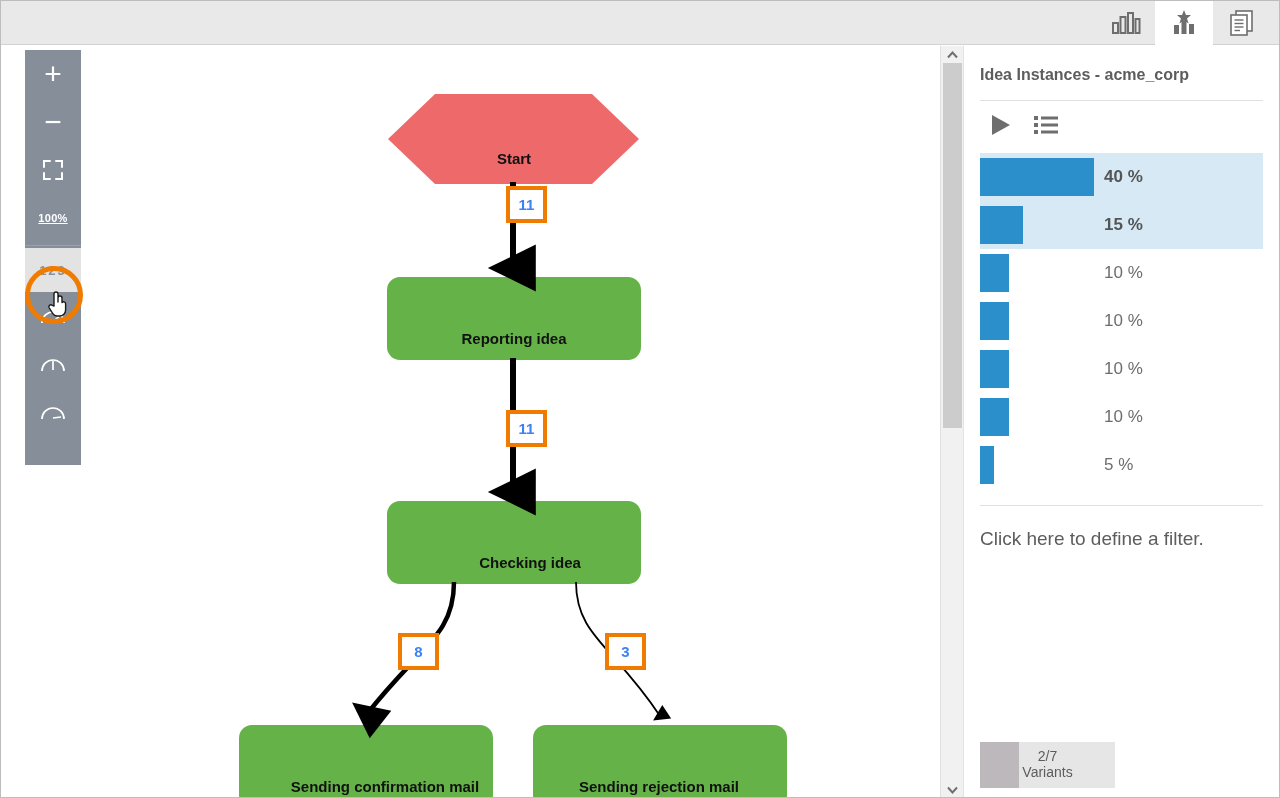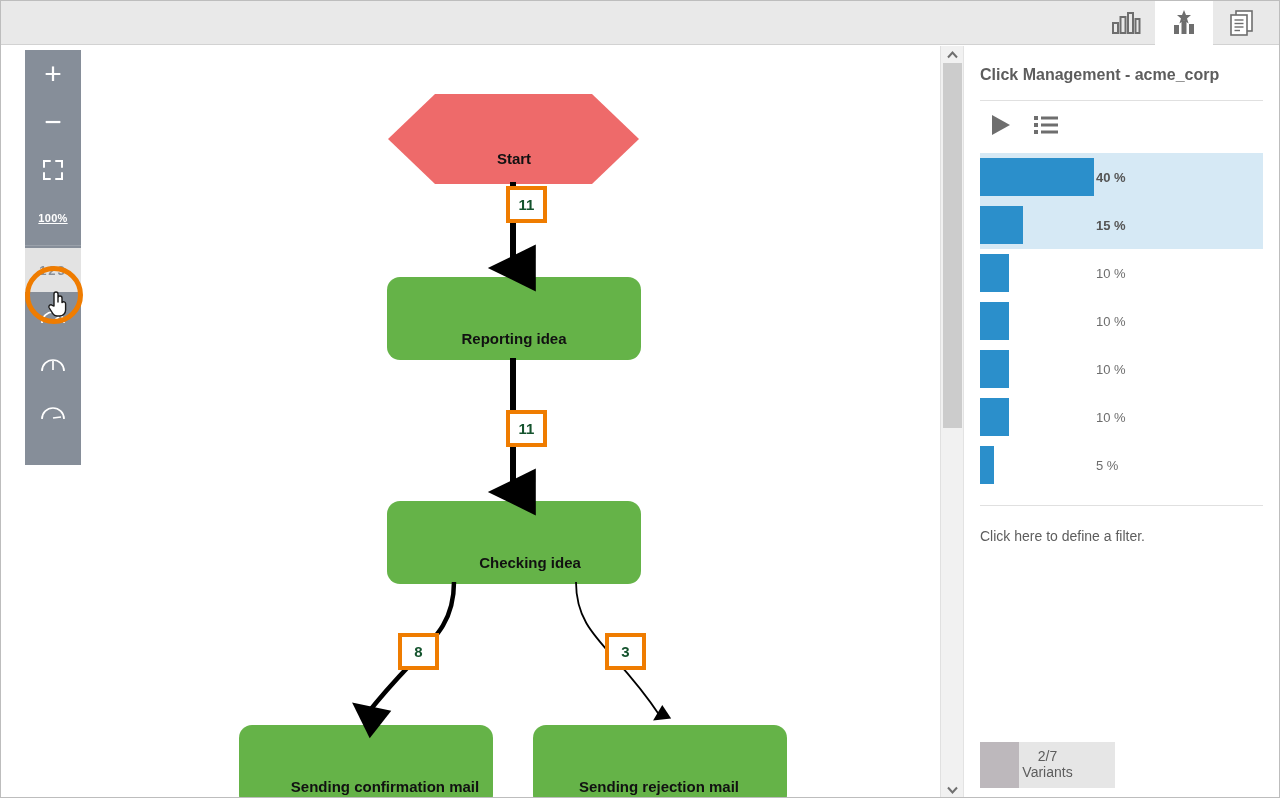--- a/index.html
+++ b/index.html
@@ -100,21 +100,21 @@
     text-align: center;
     white-space: nowrap;
     pointer-events: none;
     margin-top: 20px;
   }
   .edge-badge {
     position: absolute;
     border: 4px solid #ef7c00;
     background: #ffffff;
     display: flex; align-items: center; justify-content: center;
-    font-size: 15px; font-weight: bold; color: #14532d;
+    font-size: 15px; font-weight: bold; color: #3b82f6;
     z-index: 4;
   }
 
   
   .vscroll {
     position: absolute; left: 939px; top: 45px;
     width: 23px; height: 752px;
     background: #f1f1f1;
     border-left: 1px solid #e0e0e0;
     z-index: 5;
@@ -157,28 +157,28 @@
     position: relative;
     height: 48px;
     display: flex; align-items: center;
     cursor: pointer;
   }
   .barrow.sel { background: #d6e9f5; }
   .bar {
     height: 38px; background: #2b8fcb; flex: none;
   }
   .barpct {
-    position: absolute; left: 116px;
-    font-size: 13px; color: #6d6d6d;
+    position: absolute; left: 124px;
+    font-size: 17px; color: #6d6d6d;
   }
   .barrow.sel .barpct { font-weight: bold; color: #555555; }
 
   .filter-text {
     margin-top: 22px;
-    font-size: 14px; color: #5d5d5d;
+    font-size: 19px; color: #5d5d5d;
   }
 
   .statrow {
     position: absolute; left: 16px; bottom: 10px;
     width: 272px;
     display: flex; gap: 14px;
   }
   .statbox {
     position: relative;
     width: 135px; height: 46px;
@@ -339,21 +339,21 @@
     <div class="vscroll-thumb"></div>
     <div class="vscroll-arrow down">
       <svg width="11" height="8" viewBox="0 0 11 8">
           <path d="M1,1.5 L5.5,6.5 L10,1.5" stroke="#6f6f6f" stroke-width="2" fill="none"></path>
         </svg>
     </div>
   </div>
 
   <div class="rpanel">
 
-    <div class="rtitle">Click Management - acme_corp</div>
+    <div class="rtitle">Idea Instances - acme_corp</div>
     <div class="rdiv"></div>
 
     <div class="rtoolrow">
       <div class="rtool">
         <svg width="22" height="24" viewBox="0 0 22 24">
             <polygon points="2,2 20,12 2,22" fill="#6e6e6e"></polygon>
           </svg>
       </div>
       <div class="rtool">
         <svg width="24" height="20" viewBox="0 0 24 20">

